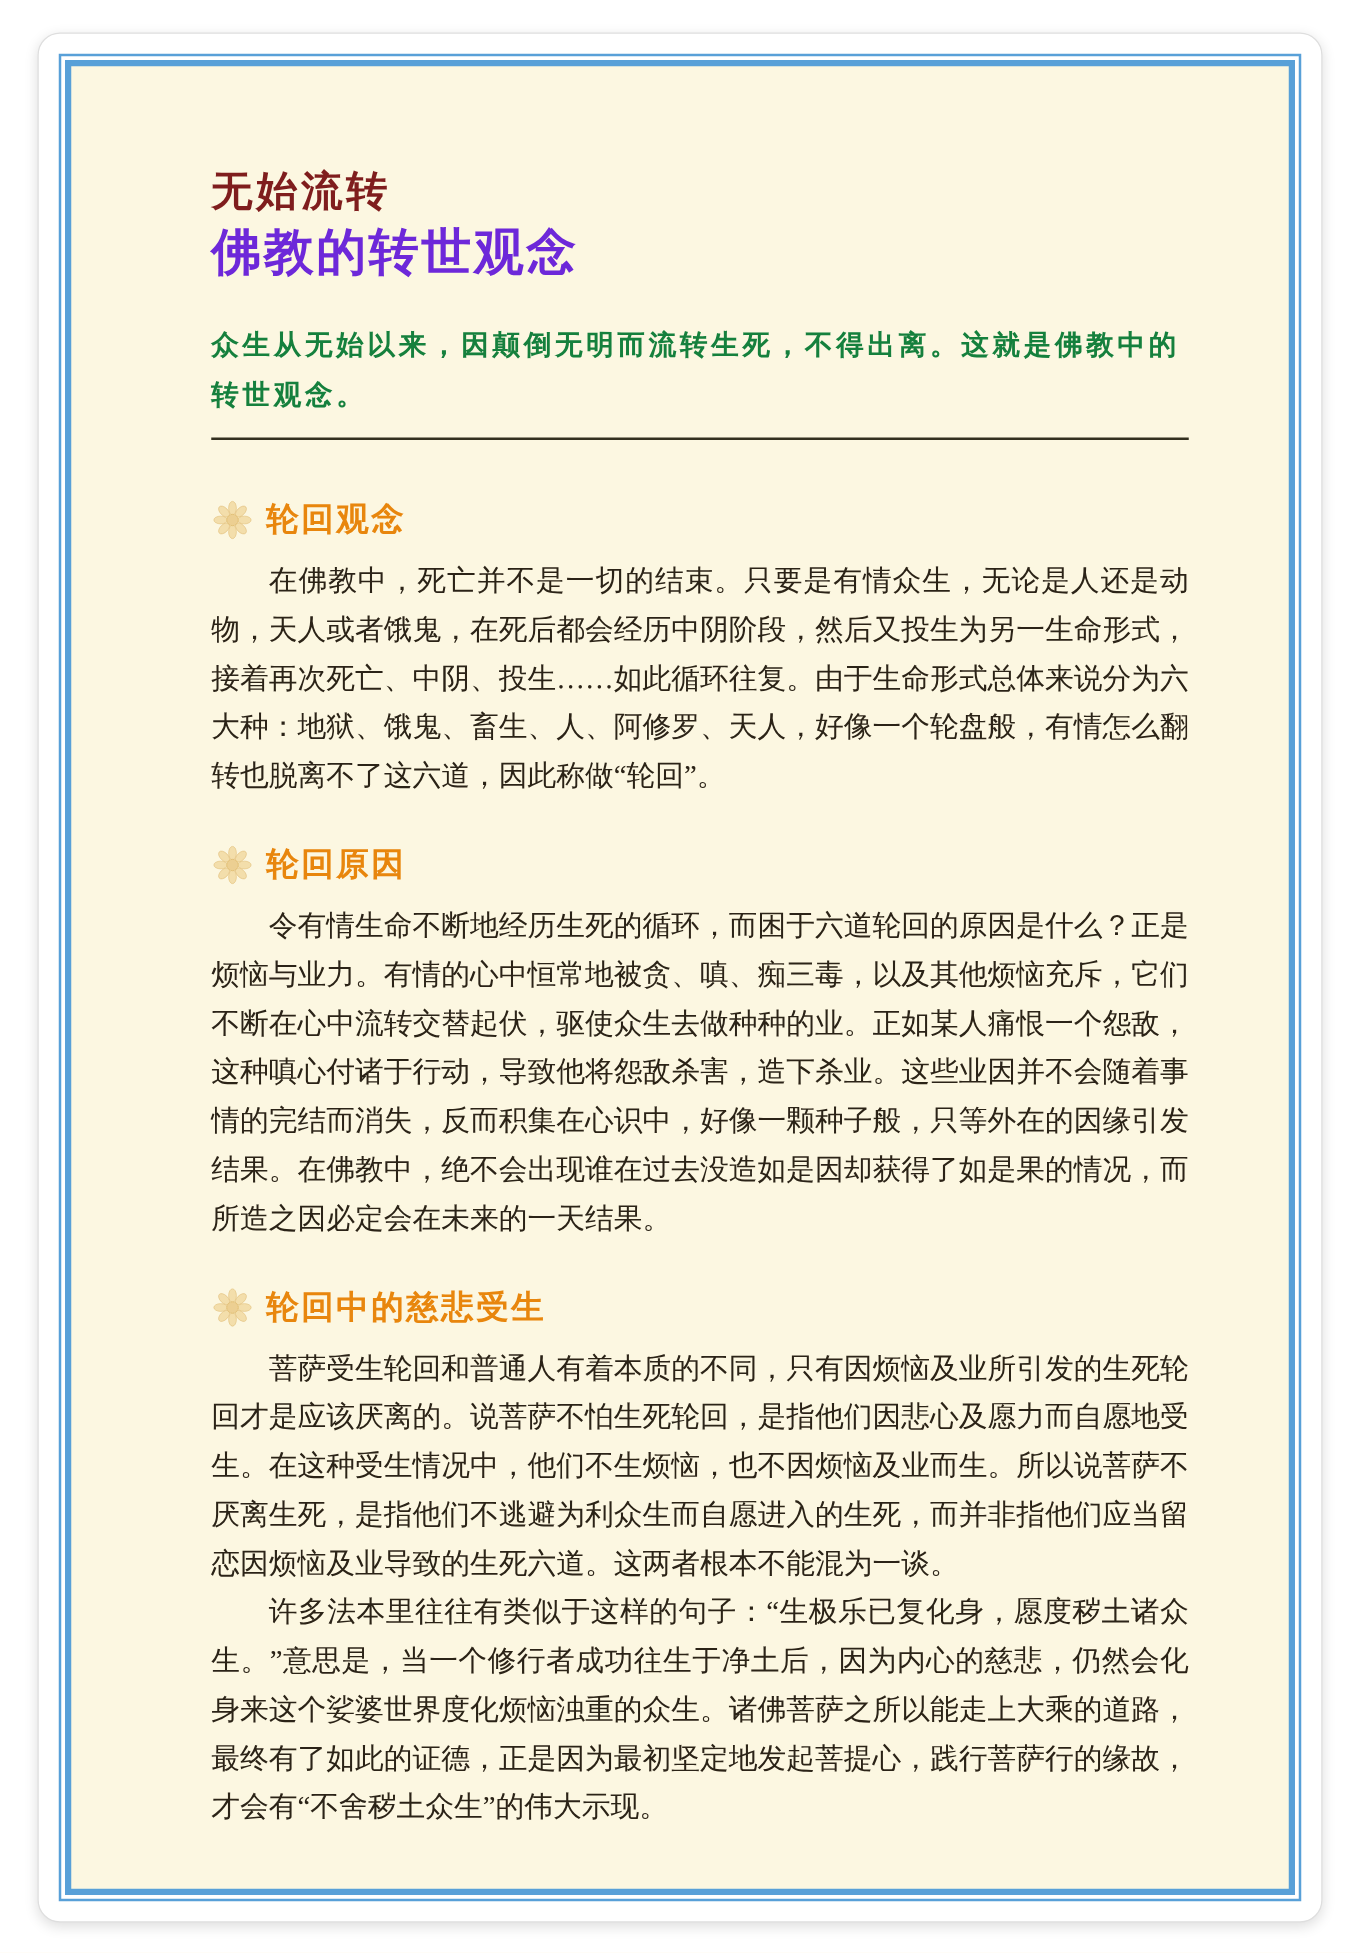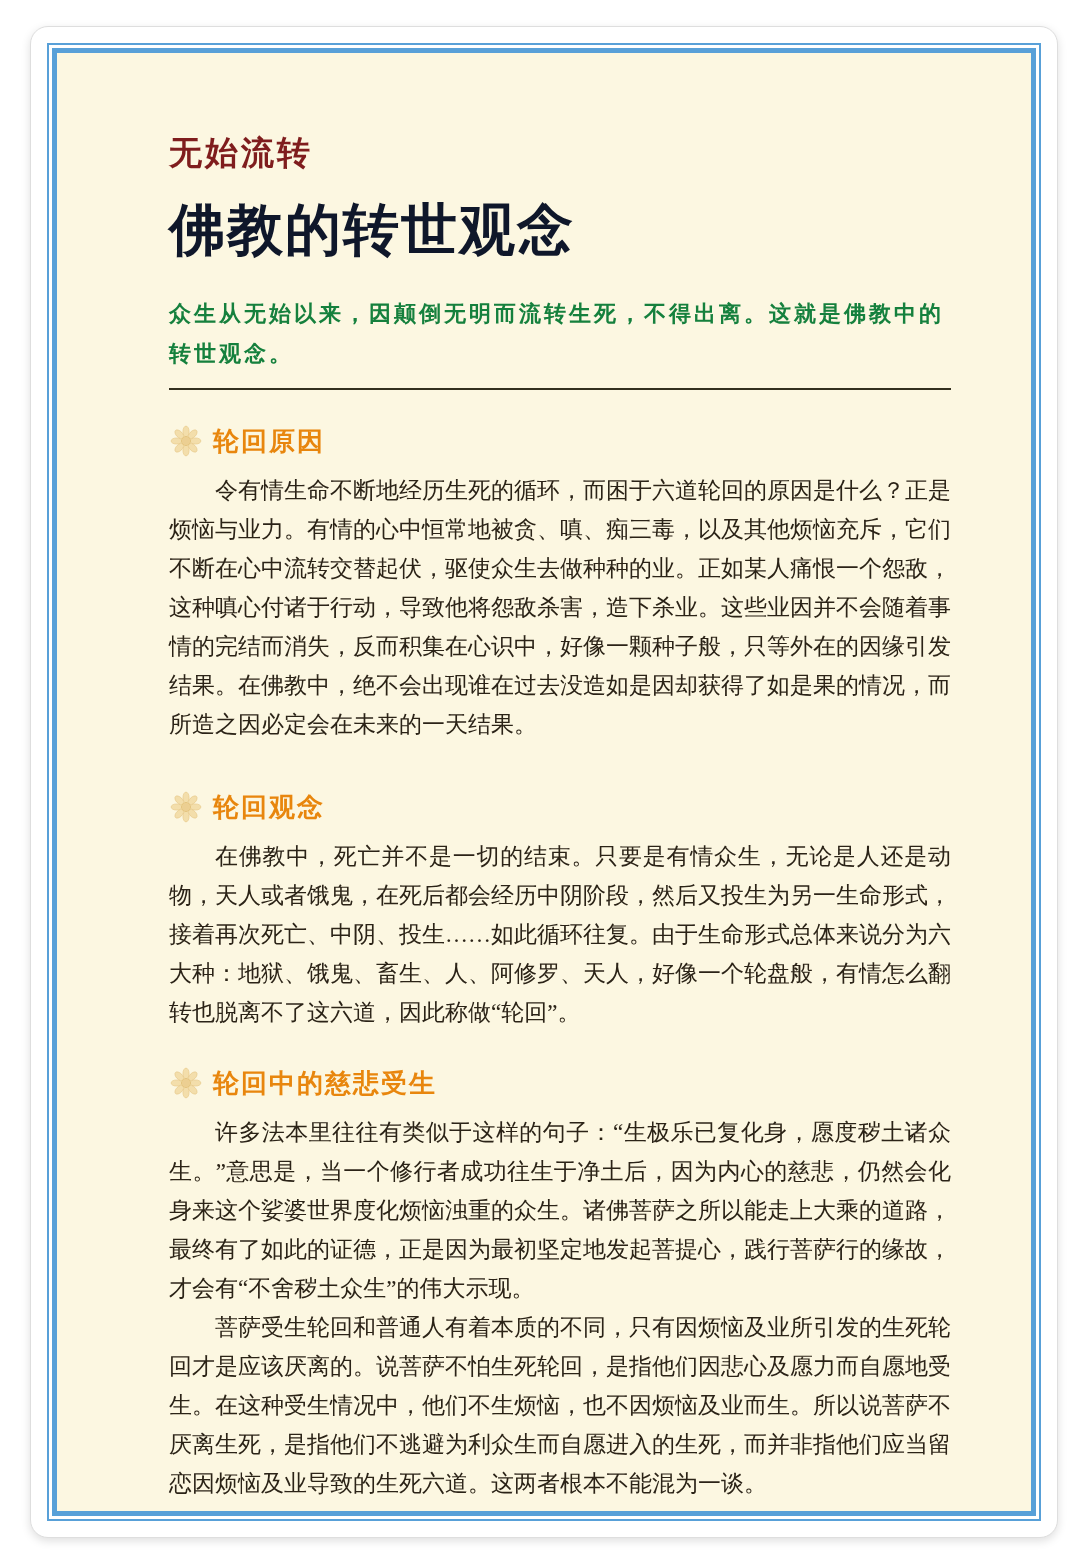--- a/index.html
+++ b/index.html
@@ -35,24 +35,24 @@
     color: #2b2317;
     overflow: hidden;
   }
   .kicker {
     font-size: 33px;
     font-weight: bold;
     color: #7f1d1d;
     letter-spacing: 3px;
   }
   .title {
-    margin-top: 24px;
-    font-size: 56px;
+    margin-top: 4px;
+    font-size: 40px;
     font-weight: bold;
-    color: #0f172a;
+    color: #6d28d9;
     letter-spacing: 2px;
     line-height: 1.1;
   }
   .intro {
     margin-top: 32px;
     font-size: 22px;
     line-height: 40px;
     letter-spacing: 3px;
     color: #15803d;
     font-weight: bold;
@@ -111,47 +111,47 @@
 <div class="card">
   <div class="frame-outer">
     <div class="frame-inner">
       <div class="page-content">
 
         <div class="kicker">无始流转</div>
         <h1 class="title">佛教的转世观念</h1>
         <p class="intro">众生从无始以来，因颠倒无明而流转生死，不得出离。这就是佛教中的转世观念。</p>
         <div class="divider"></div>
 
-        <div class="section">
-          <div class="section-heading">
-            <svg class="flower" viewBox="0 0 34 34">
-                <use href="#flower-def"></use>
-              </svg>
-            <span class="section-heading-label">轮回原因</span>
-          </div>
-          <p class="para">令有情生命不断地经历生死的循环，而困于六道轮回的原因是什么？正是烦恼与业力。有情的心中恒常地被贪、嗔、痴三毒，以及其他烦恼充斥，它们不断在心中流转交替起伏，驱使众生去做种种的业。正如某人痛恨一个怨敌，这种嗔心付诸于行动，导致他将怨敌杀害，造下杀业。这些业因并不会随着事情的完结而消失，反而积集在心识中，好像一颗种子般，只等外在的因缘引发结果。在佛教中，绝不会出现谁在过去没造如是因却获得了如是果的情况，而所造之因必定会在未来的一天结果。</p>
-        </div>
-
         <div class="section first">
           <div class="section-heading">
             <svg class="flower" viewBox="0 0 34 34">
                 <use href="#flower-def"></use>
               </svg>
             <span class="section-heading-label">轮回观念</span>
           </div>
           <p class="para">在佛教中，死亡并不是一切的结束。只要是有情众生，无论是人还是动物，天人或者饿鬼，在死后都会经历中阴阶段，然后又投生为另一生命形式，接着再次死亡、中阴、投生……如此循环往复。由于生命形式总体来说分为六大种：地狱、饿鬼、畜生、人、阿修罗、天人，好像一个轮盘般，有情怎么翻转也脱离不了这六道，因此称做“轮回”。</p>
         </div>
 
         <div class="section">
           <div class="section-heading">
             <svg class="flower" viewBox="0 0 34 34">
                 <use href="#flower-def"></use>
               </svg>
+            <span class="section-heading-label">轮回原因</span>
+          </div>
+          <p class="para">令有情生命不断地经历生死的循环，而困于六道轮回的原因是什么？正是烦恼与业力。有情的心中恒常地被贪、嗔、痴三毒，以及其他烦恼充斥，它们不断在心中流转交替起伏，驱使众生去做种种的业。正如某人痛恨一个怨敌，这种嗔心付诸于行动，导致他将怨敌杀害，造下杀业。这些业因并不会随着事情的完结而消失，反而积集在心识中，好像一颗种子般，只等外在的因缘引发结果。在佛教中，绝不会出现谁在过去没造如是因却获得了如是果的情况，而所造之因必定会在未来的一天结果。</p>
+        </div>
+
+        <div class="section">
+          <div class="section-heading">
+            <svg class="flower" viewBox="0 0 34 34">
+                <use href="#flower-def"></use>
+              </svg>
             <span class="section-heading-label">轮回中的慈悲受生</span>
           </div>
+          <p class="para">菩萨受生轮回和普通人有着本质的不同，只有因烦恼及业所引发的生死轮回才是应该厌离的。说菩萨不怕生死轮回，是指他们因悲心及愿力而自愿地受生。在这种受生情况中，他们不生烦恼，也不因烦恼及业而生。所以说菩萨不厌离生死，是指他们不逃避为利众生而自愿进入的生死，而并非指他们应当留恋因烦恼及业导致的生死六道。这两者根本不能混为一谈。</p>
           <p class="para">许多法本里往往有类似于这样的句子：“生极乐已复化身，愿度秽土诸众生。”意思是，当一个修行者成功往生于净土后，因为内心的慈悲，仍然会化身来这个娑婆世界度化烦恼浊重的众生。诸佛菩萨之所以能走上大乘的道路，最终有了如此的证德，正是因为最初坚定地发起菩提心，践行菩萨行的缘故，才会有“不舍秽土众生”的伟大示现。</p>
-          <p class="para">菩萨受生轮回和普通人有着本质的不同，只有因烦恼及业所引发的生死轮回才是应该厌离的。说菩萨不怕生死轮回，是指他们因悲心及愿力而自愿地受生。在这种受生情况中，他们不生烦恼，也不因烦恼及业而生。所以说菩萨不厌离生死，是指他们不逃避为利众生而自愿进入的生死，而并非指他们应当留恋因烦恼及业导致的生死六道。这两者根本不能混为一谈。</p>
         </div>
 
       </div>
     </div>
   </div>
 </div>
 
 </body></html>

